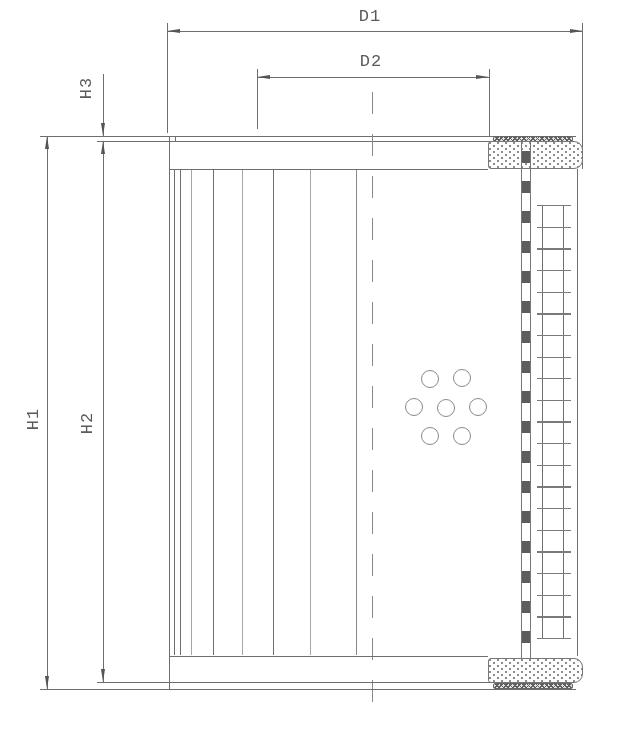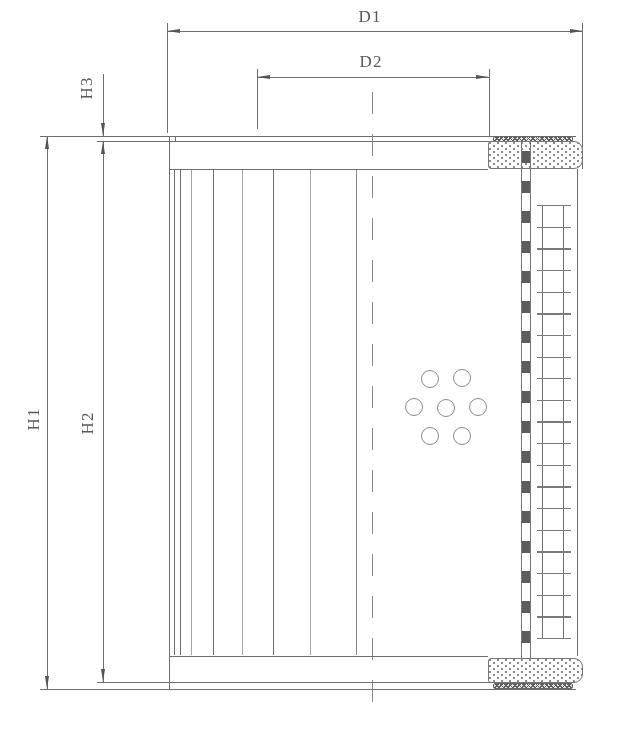--- a/index.html
+++ b/index.html
@@ -1,18 +1,18 @@
 <!DOCTYPE html>
 <html><head>
 <meta charset="utf-8">
 <style>
   html,body{margin:0;padding:0;background:#fff;}
   #canvas{
     position:relative;width:640px;height:753px;background:#ffffff;overflow:hidden;
-    font-family:Liberation Serif, serif;
+    font-family:Liberation Mono, monospace;
   }
   .ln{position:absolute;background:#6e6e6e;}
   .ln-light{background:#a6a6a6;}
   .ln-med{background:#8a8a8a;}
   .lbl{
     position:absolute;color:#5a5a5a;font-size:17px;line-height:16px;
     text-align:center;letter-spacing:1px;white-space:nowrap;
   }
   .vlbl{transform:rotate(-90deg);transform-origin:center center;width:44px;height:16px;}
   .hlbl{width:40px;height:18px;}

